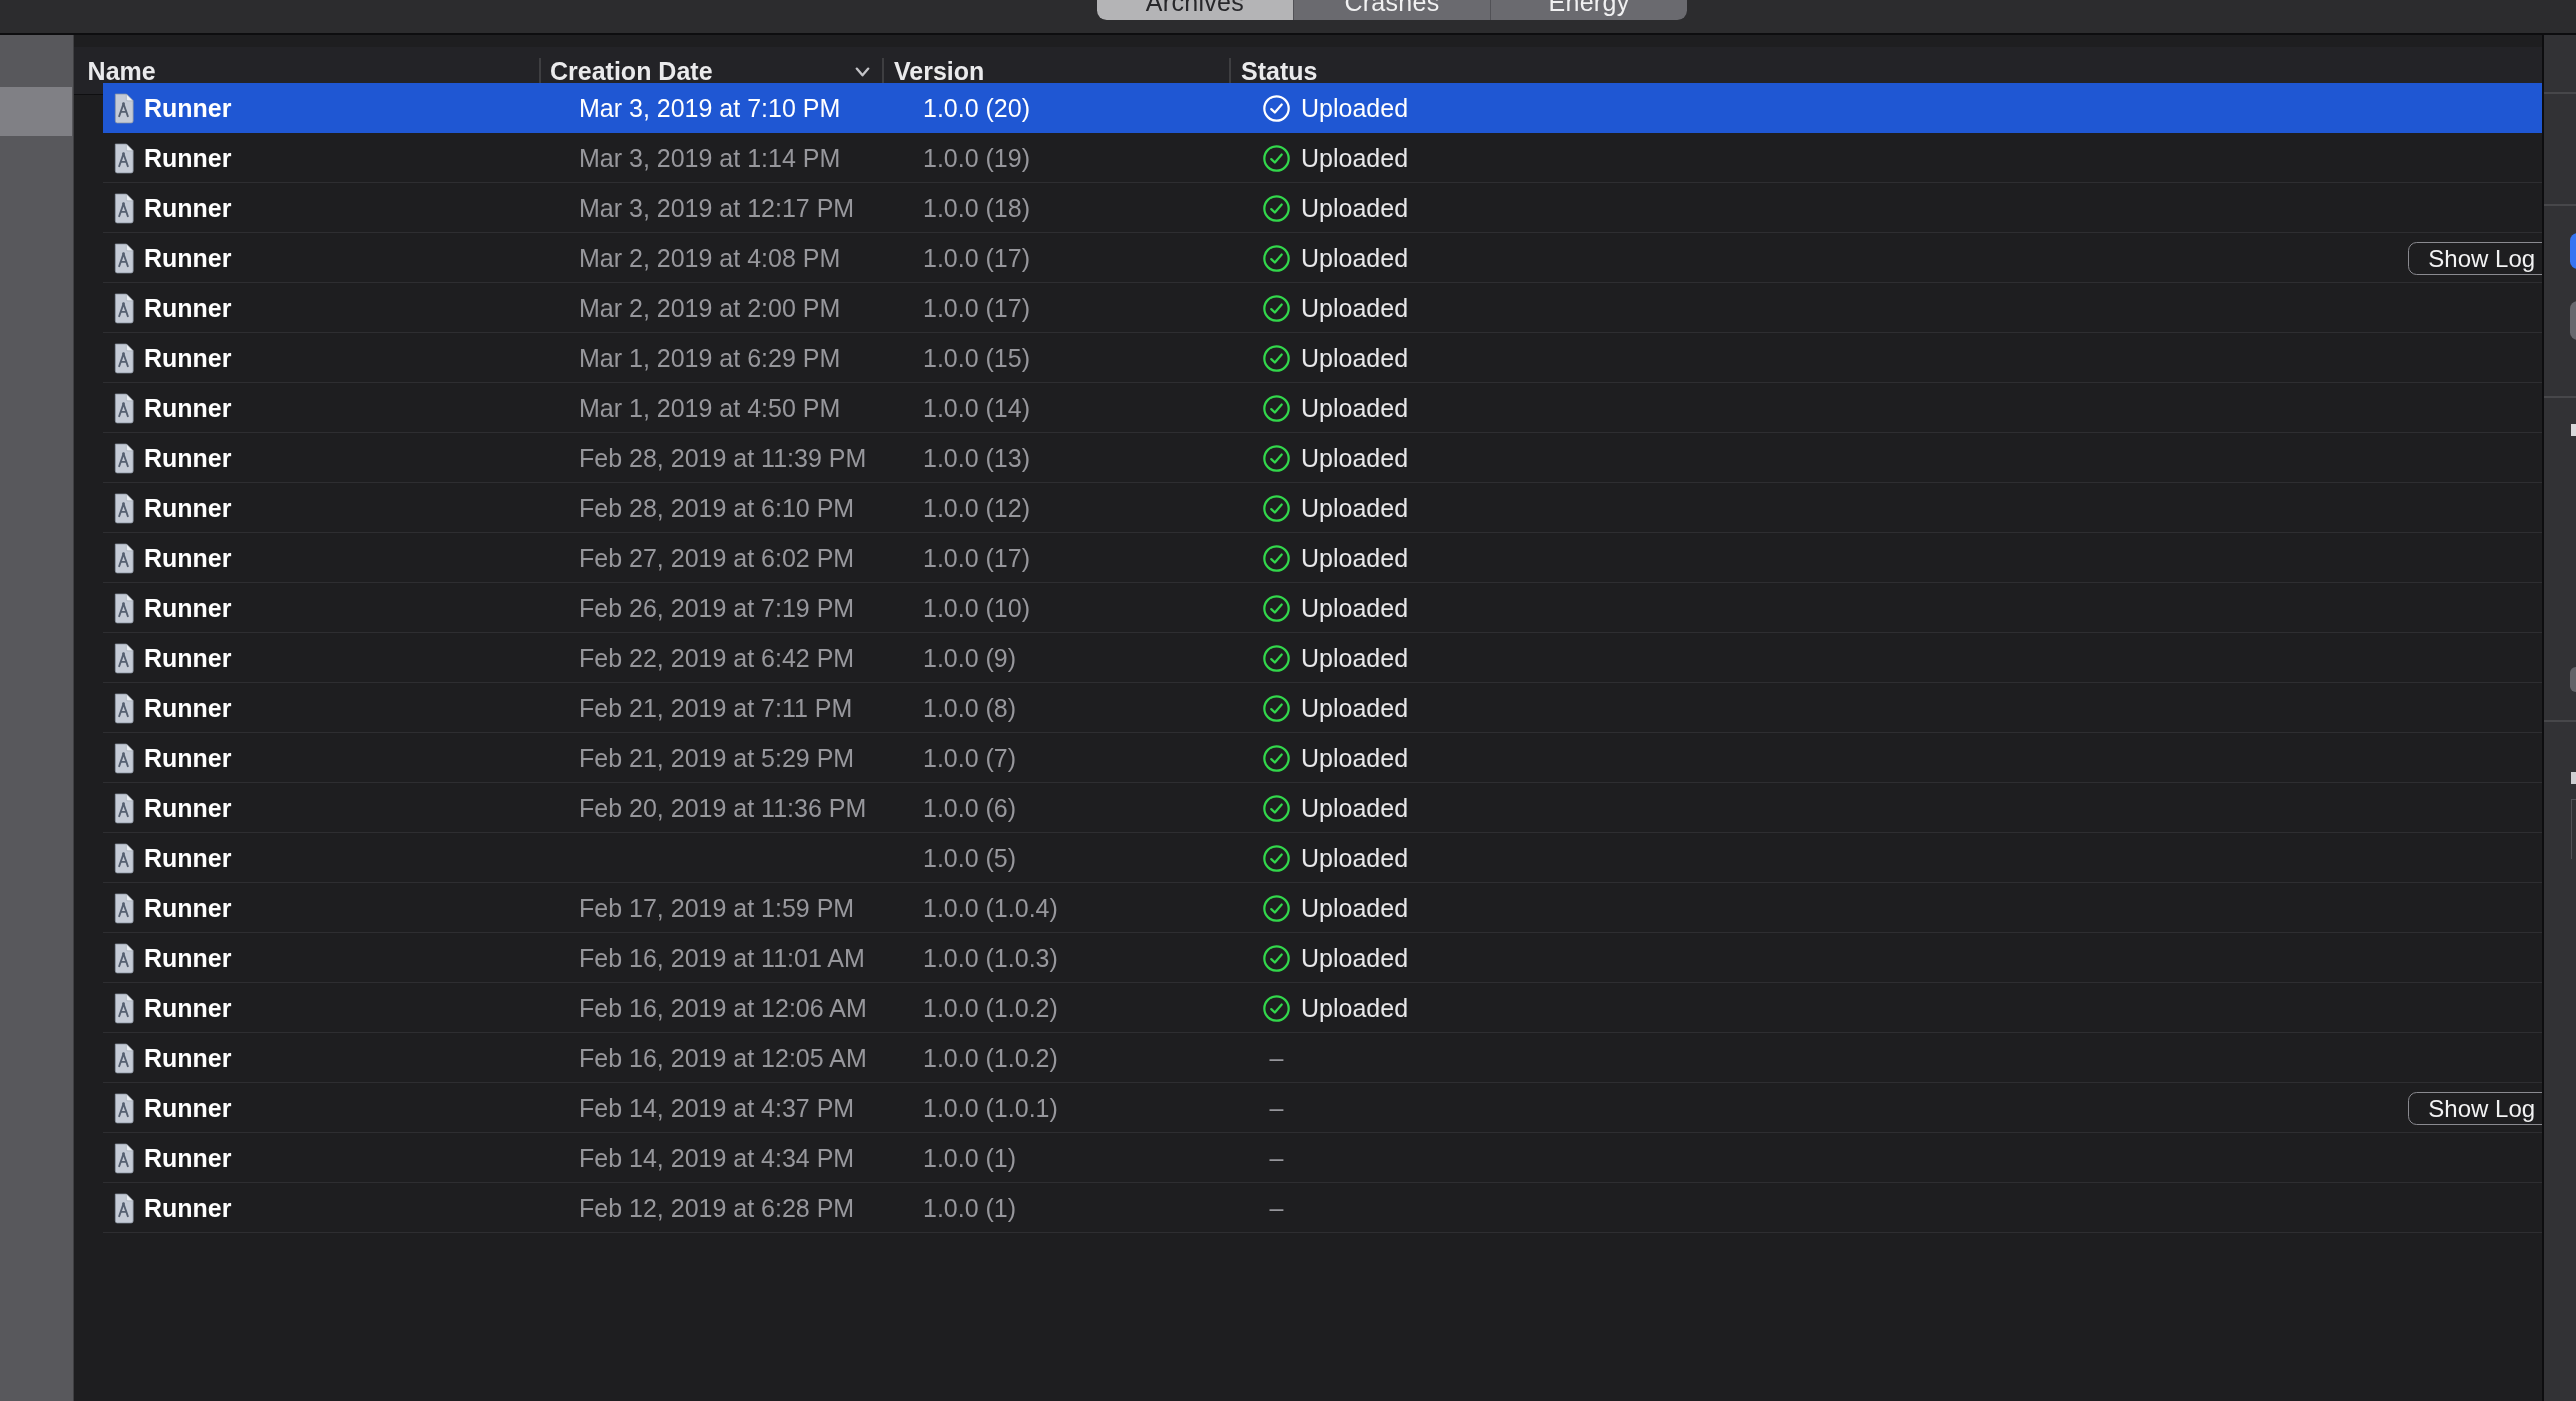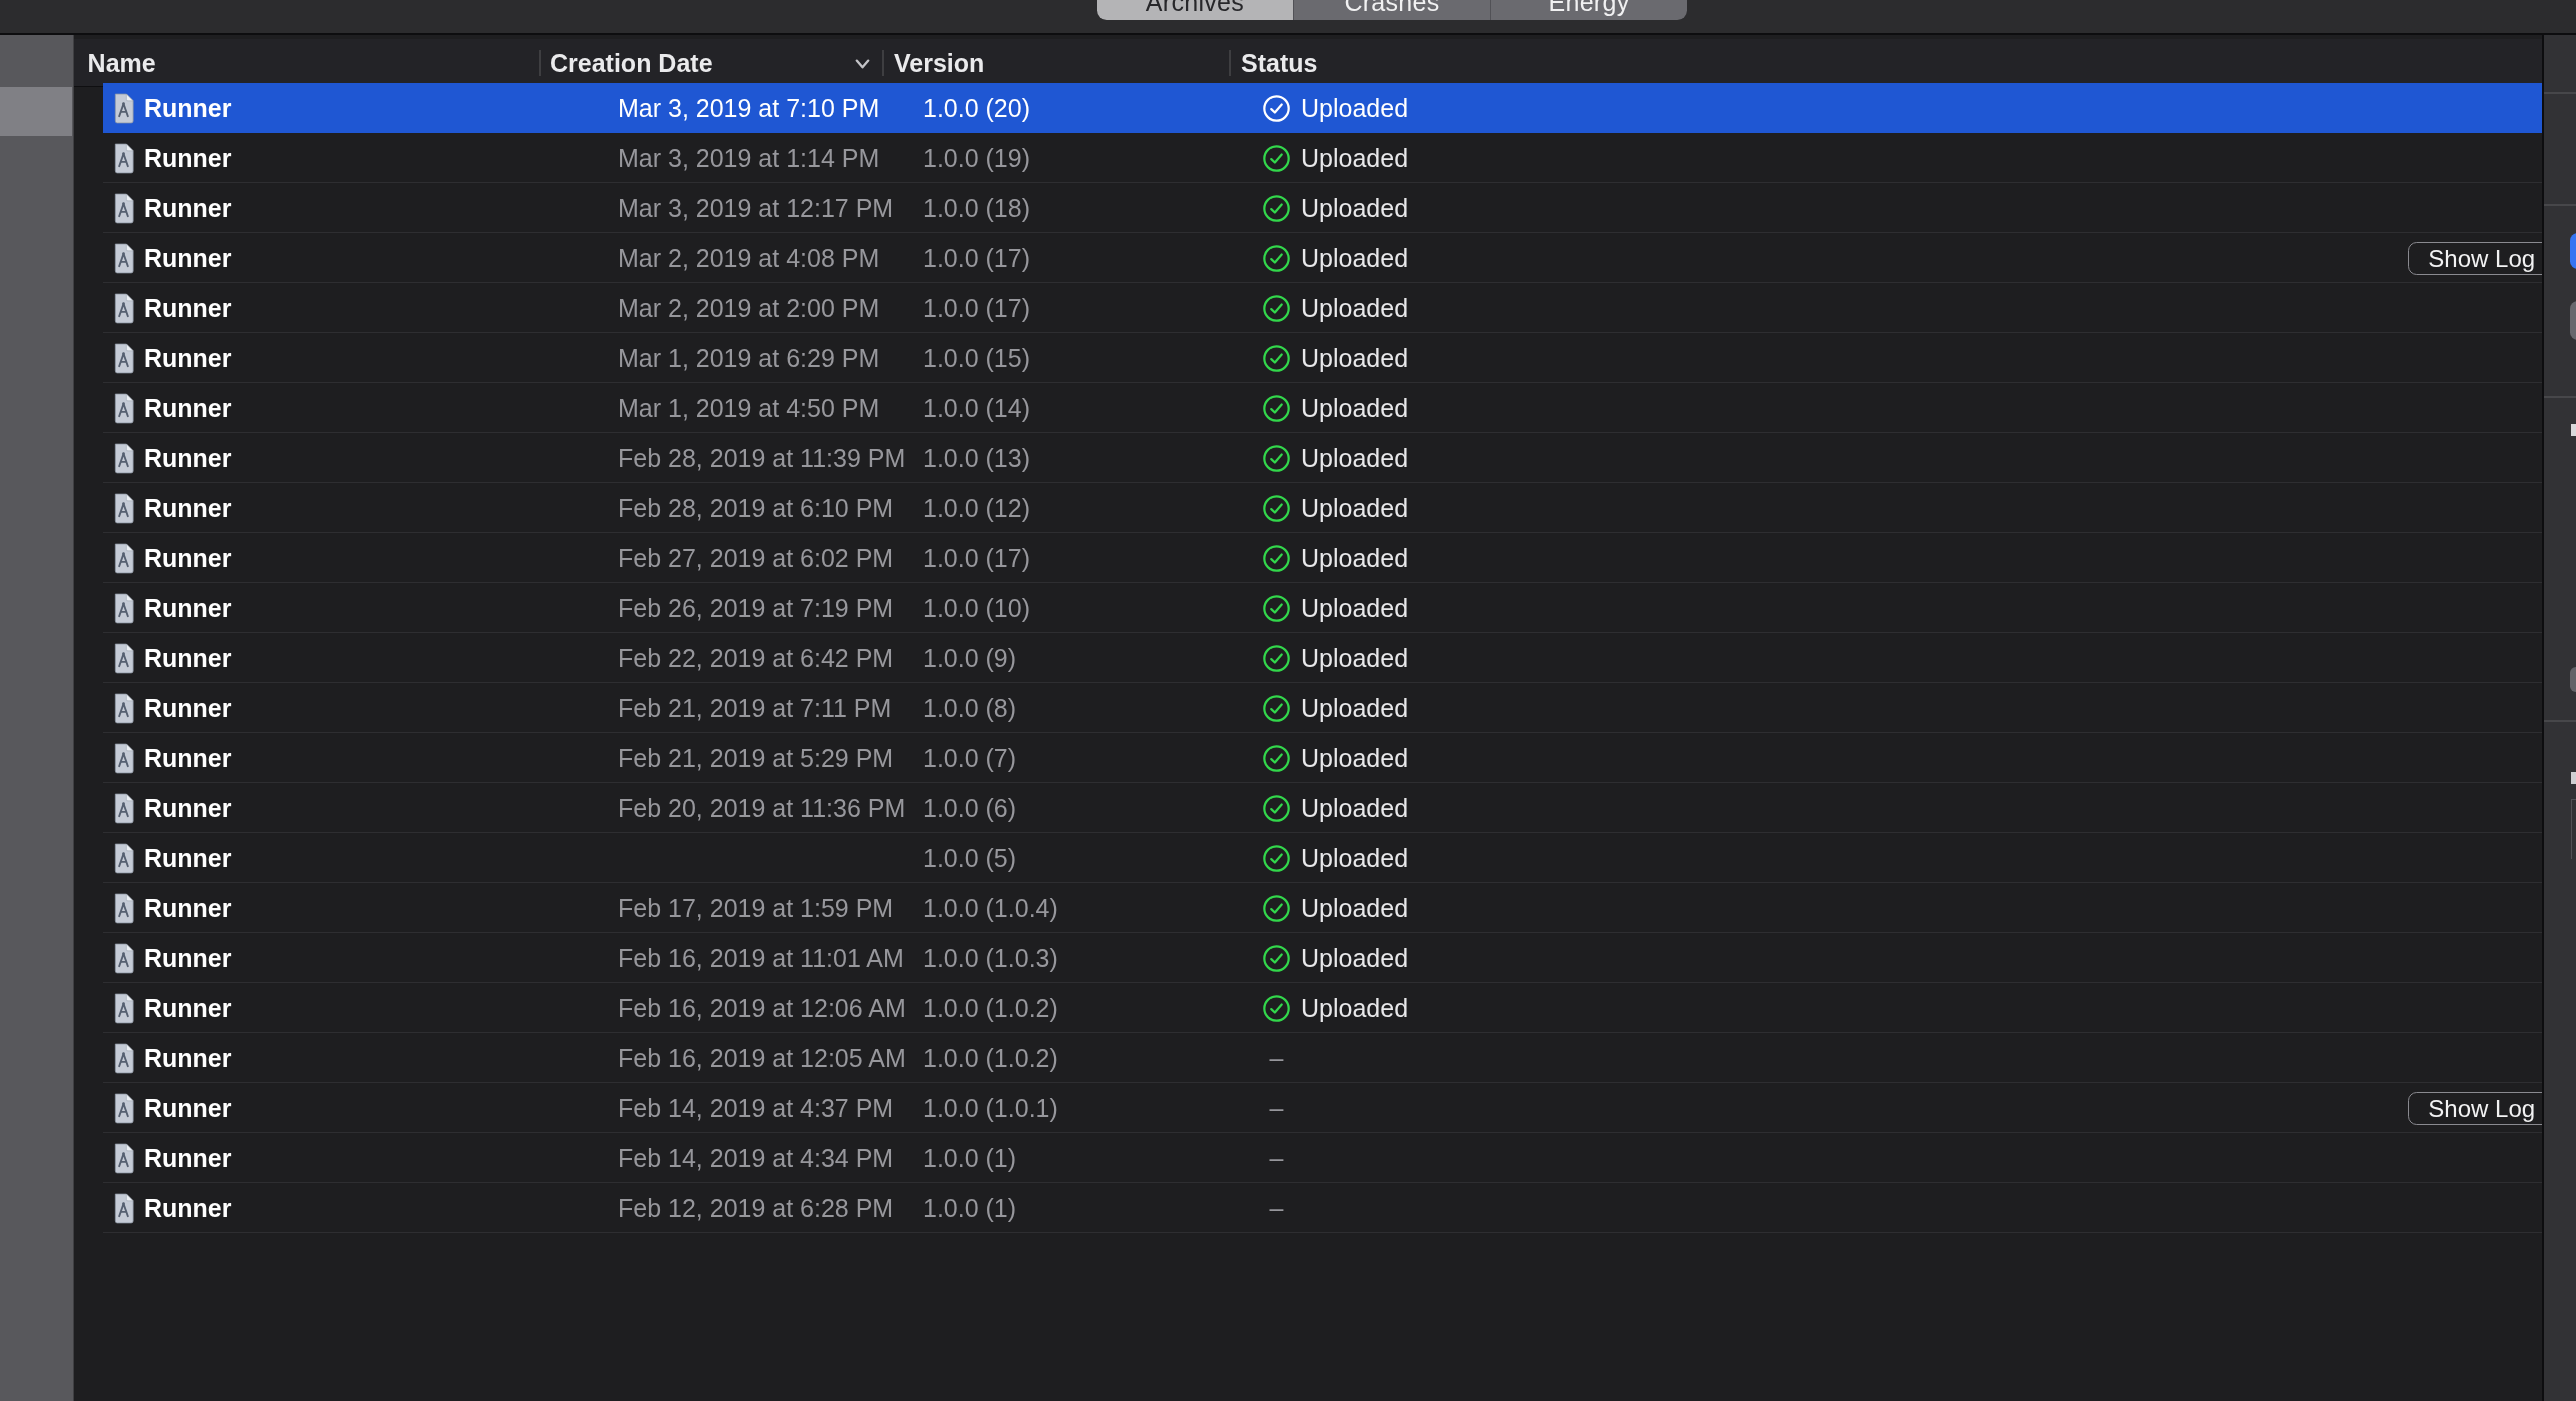--- a/index.html
+++ b/index.html
@@ -20,21 +20,21 @@
   .seg.selected .seg-label { color:#27272a; }
 
   
   .sidebar { position:absolute; left:0; top:35px; width:74px; height:1367px;
              background:#58585c; border-right:1.9px solid #404043; }
   .sidebar-selected-band { position:absolute; left:0; top:52px; width:72px; height:49px; background:#808085; }
 
   
   .main { position:absolute; left:74px; top:35px; width:2468px; height:1367px; background:#1e1e20; }
 
-  .thead { position:absolute; left:0; top:4px; width:2468px; height:48px; background:#232327;
+  .thead { position:absolute; left:0; top:12px; width:2468px; height:48px; background:#232327;
            border-bottom:1px solid #0f0f11; }
   .col-h { position:absolute; top:0; height:48px; line-height:48px; font-size:25px;
            font-weight:600; color:#eaeaec; white-space:nowrap; }
   .col-h.name    { left:13.6px; }
   .col-h.date    { left:476px; }
   .col-h.version { left:820px; }
   .col-h.status  { left:1167px; }
   .col-sep { position:absolute; top:10.7px; width:1.9px; height:26px; background:#3e3e41; }
   .sep1 { left:465px; } .sep2 { left:808px; } .sep3 { left:1155px; }
   .sort-chevron { position:absolute; left:776px; top:11.6px; width:25px; height:25px; }
@@ -42,21 +42,21 @@
 
   
   .tbody { position:absolute; left:0; top:48px; width:2468px;padding-left:29px; }
   .row { position:relative; width:2468px; height:50px; background:#1e1e20;
          border-bottom:1px solid #2e2e31; }
   .row.selected { background:var(--accent-blue,#1f57d3); border-bottom-color:transparent; }
   .doc-icon { position:absolute; left:7.8px; top:9.7px; width:25px; height:31px; }
   .cell { position:absolute; top:0; height:50px; line-height:50px; font-size:25px;
           color:#97979c; white-space:nowrap; }
   .cell.name    { left:41px;  color:#ffffff; font-weight:700; }
-  .cell.date    { left:476px;margin-left:39px; }
+  .cell.date    { left:476px; }
   .cell.version { left:820px; }
   .row.selected .cell { color:#ffffff; }
   .status-pill { position:absolute; left:1159px; top:0; height:50px; }
   .status-icon { position:absolute; left:0; top:10.7px; width:29px; height:29px; }
   .status-icon svg circle, .status-icon svg path { stroke:var(--status-green,#32d74b); }
   .row.selected .status-icon svg circle, .row.selected .status-icon svg path { stroke:#ffffff; }
   .status-text { position:absolute; left:39px; top:0; height:54px; line-height:50px;
                  font-size:25px; color:#e8e8ea; white-space:nowrap; }
   .row.selected .status-text { color:#ffffff; }
   .dash { position:absolute; left:1159px; top:0; width:29px; height:50px; line-height:50px;

